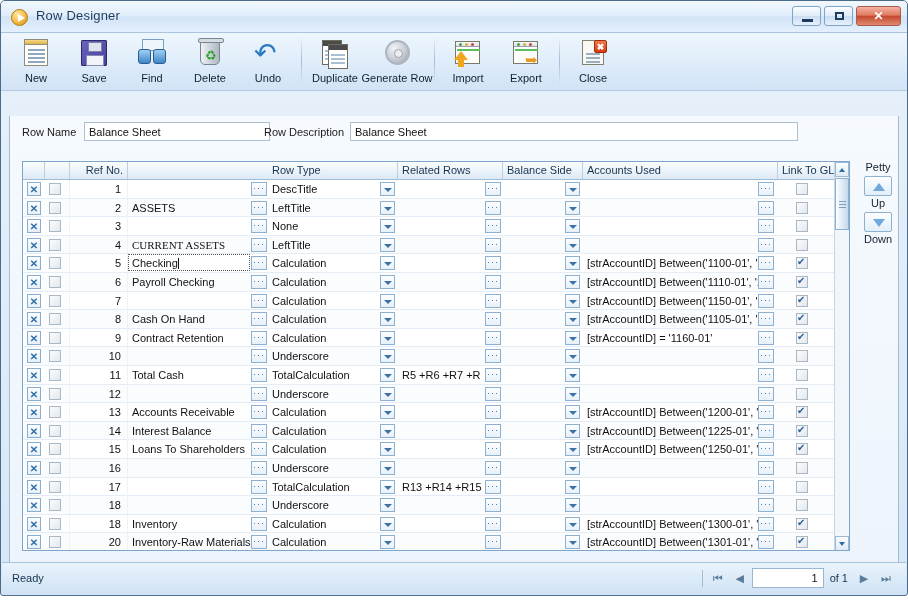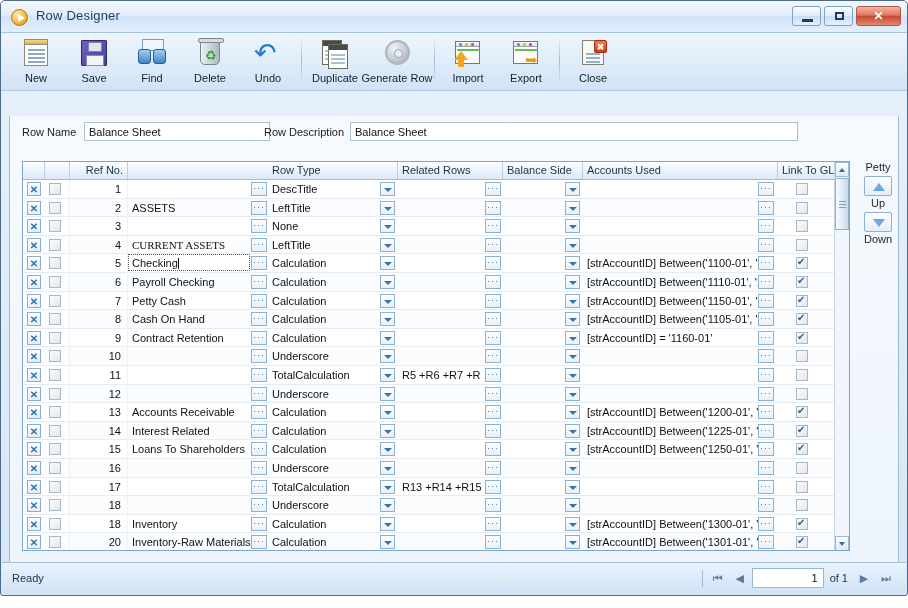--- a/index.html
+++ b/index.html
@@ -753,21 +753,20 @@
             <div class="gcell" style="left: 755px; width: 58px; border-right: none;">
               <div class="rcheck on" style="left: 18px;"></div>
             </div>
           </div>
           <div class="grow" style="top: 111.6px;">
             <div class="xbtn">✕</div>
             <div class="gcell" style="left: 22px; width: 25px;">
               <div class="rcheck"></div>
             </div>
             <div class="gcell num" style="left: 47px; width: 58px;">7</div>
-            <div class="gcell" style="left: 105px; width: 140px; border-right: none;">Petty Cash</div>
             <div class="ellipsis-btn" style="left: 228px;">···</div>
             <div class="gcell" style="left: 245px; width: 112px; border-right: none;">Calculation</div>
             <div class="combo-btn" style="left: 357px;"></div>
             <div class="gcell" style="left: 375px; width: 87px; border-right: none;"></div>
             <div class="ellipsis-btn" style="left: 462px;">···</div>
             <div class="gcell" style="left: 480px; width: 62px; border-right: none;"></div>
             <div class="combo-btn" style="left: 542px;"></div>
             <div class="gcell" style="left: 560px; width: 175px; border-right: none;">[strAccountID] Between('1150-01', '11</div>
             <div class="ellipsis-btn" style="left: 735px;">···</div>
             <div class="gcell" style="left: 755px; width: 58px; border-right: none;">
@@ -833,20 +832,21 @@
             <div class="gcell" style="left: 755px; width: 58px; border-right: none;">
               <div class="rcheck" style="left: 18px;"></div>
             </div>
           </div>
           <div class="grow" style="top: 186px;">
             <div class="xbtn">✕</div>
             <div class="gcell" style="left: 22px; width: 25px;">
               <div class="rcheck"></div>
             </div>
             <div class="gcell num" style="left: 47px; width: 58px;">11</div>
+            <div class="gcell" style="left: 105px; width: 140px; border-right: none;">Total Cash</div>
             <div class="ellipsis-btn" style="left: 228px;">···</div>
             <div class="gcell" style="left: 245px; width: 112px; border-right: none;">TotalCalculation</div>
             <div class="combo-btn" style="left: 357px;"></div>
             <div class="gcell" style="left: 375px; width: 87px; border-right: none;">R5 +R6 +R7 +R</div>
             <div class="ellipsis-btn" style="left: 462px;">···</div>
             <div class="gcell" style="left: 480px; width: 62px; border-right: none;"></div>
             <div class="combo-btn" style="left: 542px;"></div>
             <div class="gcell" style="left: 560px; width: 175px; border-right: none;"></div>
             <div class="ellipsis-btn" style="left: 735px;">···</div>
             <div class="gcell" style="left: 755px; width: 58px; border-right: none;">
@@ -892,21 +892,21 @@
             <div class="gcell" style="left: 755px; width: 58px; border-right: none;">
               <div class="rcheck on" style="left: 18px;"></div>
             </div>
           </div>
           <div class="grow alt" style="top: 241.8px;">
             <div class="xbtn">✕</div>
             <div class="gcell" style="left: 22px; width: 25px;">
               <div class="rcheck"></div>
             </div>
             <div class="gcell num" style="left: 47px; width: 58px;">14</div>
-            <div class="gcell" style="left: 105px; width: 140px; border-right: none;">Interest Related</div>
+            <div class="gcell" style="left: 105px; width: 140px; border-right: none;">Interest Balance</div>
             <div class="ellipsis-btn" style="left: 228px;">···</div>
             <div class="gcell" style="left: 245px; width: 112px; border-right: none;">Calculation</div>
             <div class="combo-btn" style="left: 357px;"></div>
             <div class="gcell" style="left: 375px; width: 87px; border-right: none;"></div>
             <div class="ellipsis-btn" style="left: 462px;">···</div>
             <div class="gcell" style="left: 480px; width: 62px; border-right: none;"></div>
             <div class="combo-btn" style="left: 542px;"></div>
             <div class="gcell" style="left: 560px; width: 175px; border-right: none;">[strAccountID] Between('1225-01', '12</div>
             <div class="ellipsis-btn" style="left: 735px;">···</div>
             <div class="gcell" style="left: 755px; width: 58px; border-right: none;">

